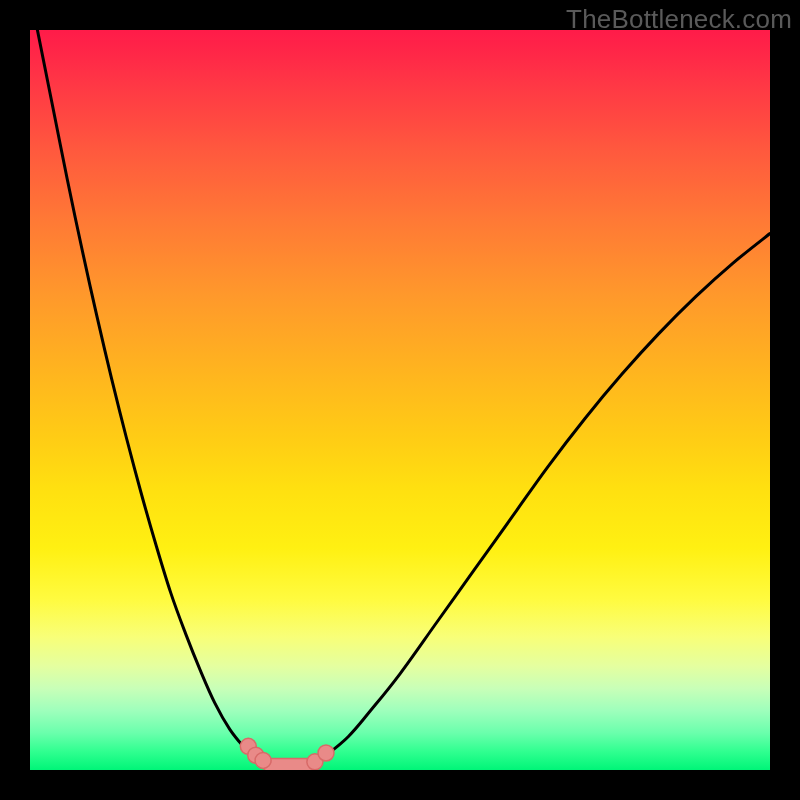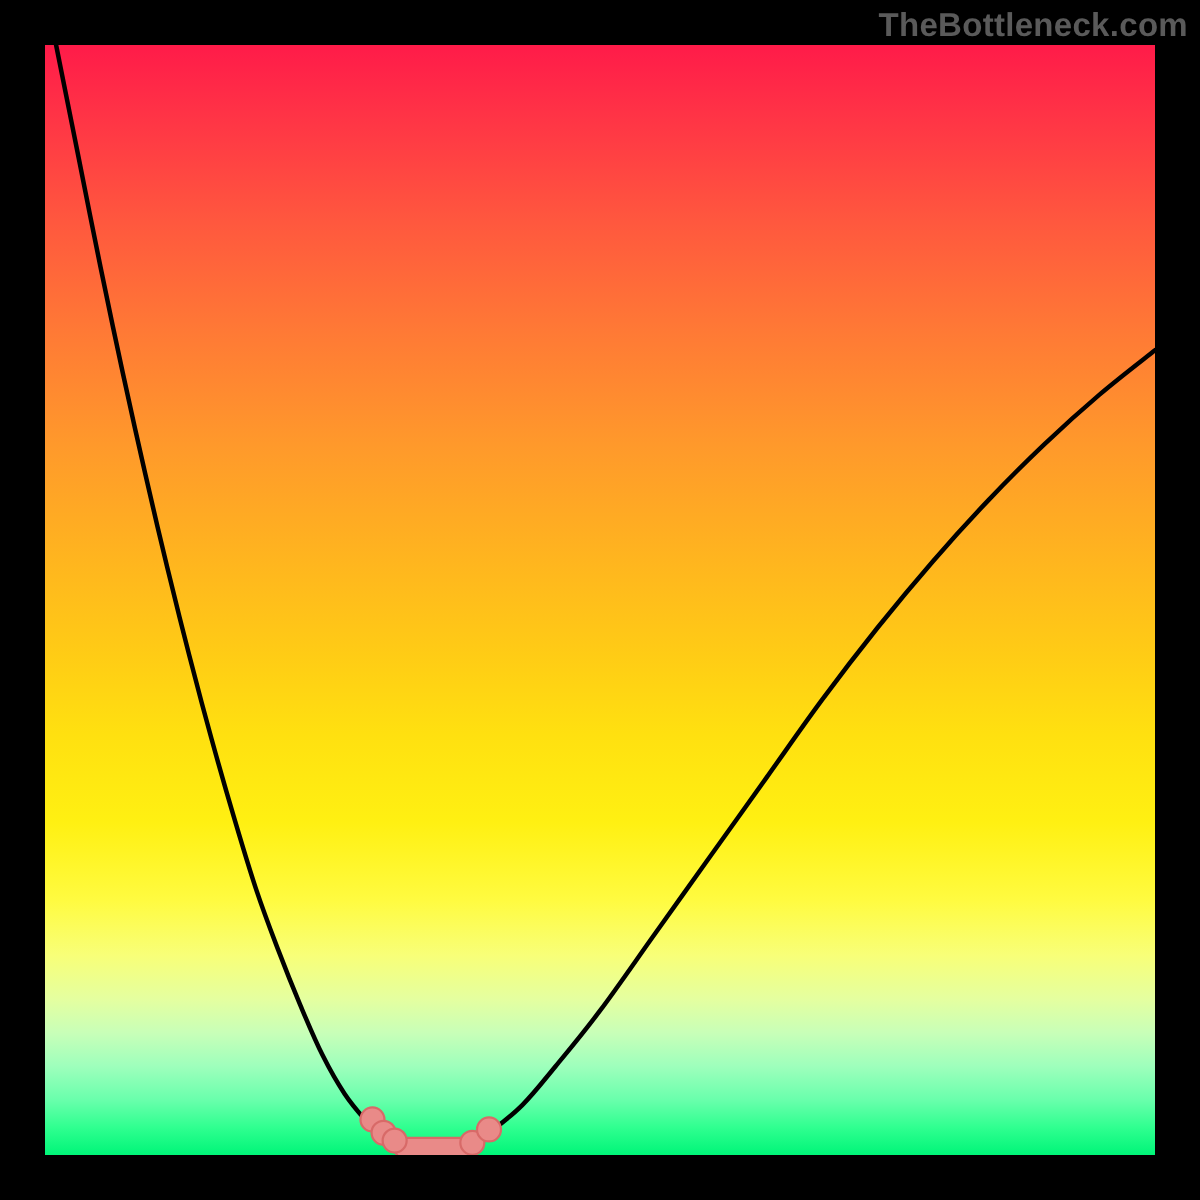--- a/index.html
+++ b/index.html
@@ -45,22 +45,22 @@
       #6affac 95%,
       #30ff90 97.5%,
       #00f578 100%
     );
   }
   .watermark {
     position: absolute;
     top: 4px;
     right: 8px;
     color: #5a5a5a;
-    font-size: 22px;
-    font-weight: 700;
+    font-size: 26px;
+    font-weight: 400;
     letter-spacing: 0.2px;
     user-select: none;
   }
   svg.curves {
     position: absolute;
     top: 0;
     left: 0;
     width: 740px;
     height: 740px;
   }

